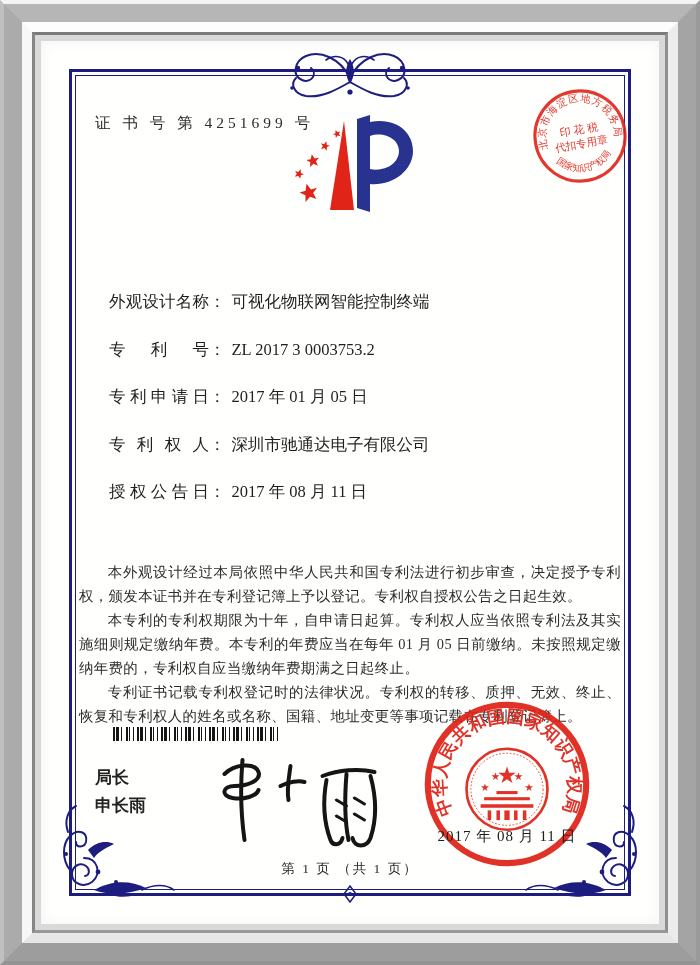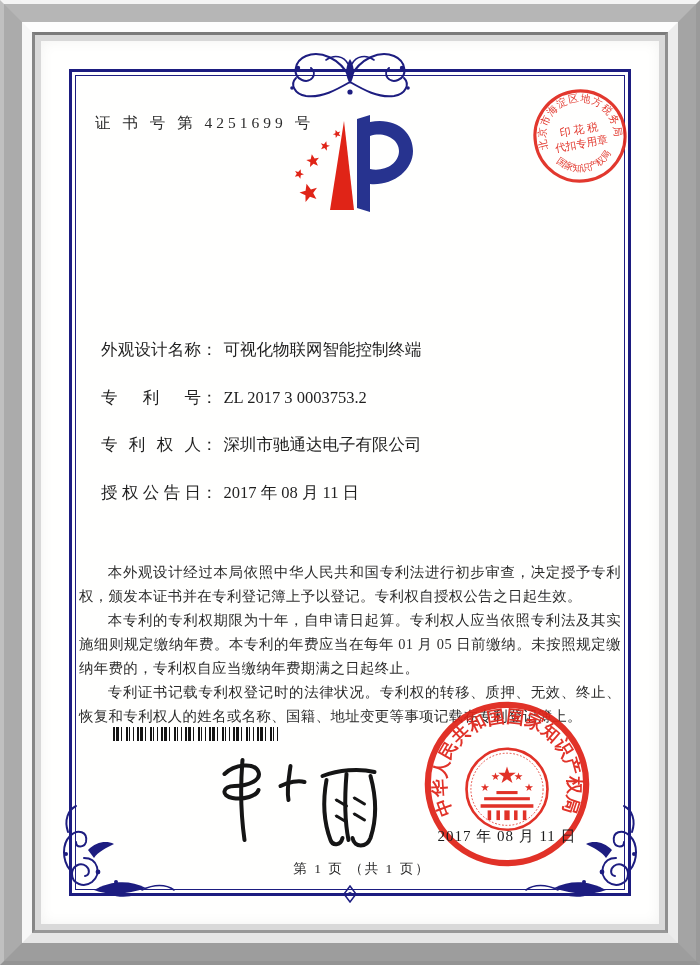--- a/index.html
+++ b/index.html
@@ -18,39 +18,39 @@
   .orn{position:absolute;color:#1d1d80;}
   .orn svg{display:block;}
   .orn-top{top:5px;left:50%;transform:translateX(-50%);}
   .orn-bl{left:13px;bottom:18px;}
   .orn-br{right:13px;bottom:18px;transform:scaleX(-1);}
   .orn-bc{left:50%;bottom:21px;transform:translateX(-50%);}
   
   .cert-no{position:absolute;left:54px;top:72px;font-size:15.5px;letter-spacing:4px;color:#2b2b2b;}
   .logo{position:absolute;left:50%;top:72px;transform:translateX(-50%);width:140px;height:102px;}
   .doc-title{position:absolute;left:0;top:174px;width:100%;text-align:center;font-size:34px;font-weight:bold;letter-spacing:7px;color:#111;}
-  .fields{position:absolute;left:60px;top:250px;width:500px;margin-top:48px;}
+  .fields{position:absolute;left:68px;top:250px;width:500px;}
   .field{height:47.5px;font-size:16.5px;color:#1f1f1f;white-space:nowrap;}
   .flabel{display:inline-block;width:100px;text-align:justify;text-align-last:justify;}
   .fcolon{display:inline-block;margin-right:6px;}
   .paras{position:absolute;left:38px;top:519px;width:542px;color:#2c2c2c;}
   .paras p{margin:0;font-size:14.4px;line-height:24px;text-indent:2em;text-align:justify;letter-spacing:.4px;}
   .barcode{position:absolute;left:72px;top:686px;width:168px;height:14px;
     background:repeating-linear-gradient(90deg,
       #151515 0 2px,#fff 2px 3px,#151515 3px 6px,#fff 6px 8px,
       #151515 8px 9px,#fff 9px 13px,#151515 13px 15px,#fff 15px 16px,
       #151515 16px 17px,#fff 17px 20px,#151515 20px 21px,#fff 21px 24px);}
   .signer{position:absolute;left:54px;top:723px;font-family:"Liberation Sans",sans-serif;
     font-size:17px;line-height:28px;font-weight:600;color:#222;}
   .signature{position:absolute;left:155px;top:705px;width:205px;height:115px;}
   .office-seal{position:absolute;left:378px;top:655px;width:176px;height:176px;opacity:.93;}
   .seal-date{position:absolute;left:378px;top:786px;width:176px;text-align:center;
     font-size:15px;letter-spacing:1px;color:#1c1c1c;z-index:5;}
   .tax-seal{position:absolute;left:486px;top:42px;width:106px;height:106px;transform:rotate(-10deg);opacity:.9;}
-  .footer{position:absolute;left:0;top:819px;width:100%;text-align:center;font-size:13.5px;letter-spacing:2px;color:#2a2a2a;margin-left:12px;}
+  .footer{position:absolute;left:0;top:819px;width:100%;text-align:center;font-size:13.5px;letter-spacing:2px;color:#2a2a2a;}
 </style>
 </head>
 <body>
 
 <div class="stage">
   <div class="fr-bg"></div>
   <div class="fr-bevel-out"></div>
   <div class="fr-band"></div>
   <div class="fr-mat"></div>
   <div class="fr-dark"></div>
@@ -153,35 +153,42 @@
 
 
     <div class="fields">
       <div class="field">
         <span class="flabel">外观设计名称</span><span class="fcolon">：</span><span class="fvalue">可视化物联网智能控制终端</span>
       </div>
       <div class="field">
         <span class="flabel">专利号</span><span class="fcolon">：</span><span class="fvalue">ZL 2017 3 0003753.2</span>
       </div>
       <div class="field">
+        <span class="flabel">专利申请日</span><span class="fcolon">：</span><span class="fvalue">2017 年 01 月 05 日</span>
+      </div>
+      <div class="field">
         <span class="flabel">专利权人</span><span class="fcolon">：</span><span class="fvalue">深圳市驰通达电子有限公司</span>
       </div>
       <div class="field">
         <span class="flabel">授权公告日</span><span class="fcolon">：</span><span class="fvalue">2017 年 08 月 11 日</span>
       </div>
     </div>
 
     <div class="paras">
       <p>本外观设计经过本局依照中华人民共和国专利法进行初步审查，决定授予专利权，颁发本证书并在专利登记簿上予以登记。专利权自授权公告之日起生效。</p>
       <p>本专利的专利权期限为十年，自申请日起算。专利权人应当依照专利法及其实施细则规定缴纳年费。本专利的年费应当在每年 01 月 05 日前缴纳。未按照规定缴纳年费的，专利权自应当缴纳年费期满之日起终止。</p>
       <p>专利证书记载专利权登记时的法律状况。专利权的转移、质押、无效、终止、恢复和专利权人的姓名或名称、国籍、地址变更等事项记载在专利登记簿上。</p>
     </div>
 
     <div class="barcode"></div>
 
+    <div class="signer">
+      <div>局长</div>
+      <div>申长雨</div>
+    </div>
 
     <div class="signature">
       <svg width="205" height="115" viewBox="0 0 200 115">
         <g stroke="#151515" stroke-width="4" fill="none" stroke-linecap="round" stroke-linejoin="round">
           <path d="M44 14 C42 38 42 66 46 94"></path>
           <path d="M26 28 C36 18 56 16 60 26 C63 34 50 40 36 40 C24 40 22 50 34 52 C46 54 58 50 60 44"></path>
           <path d="M92 20 C90 34 88 44 90 54"></path>
           <path d="M82 40 C90 36 100 34 106 36"></path>
           <path d="M124 30 C140 24 160 22 176 26"></path>
           <path d="M148 28 C146 52 146 74 150 94"></path>

